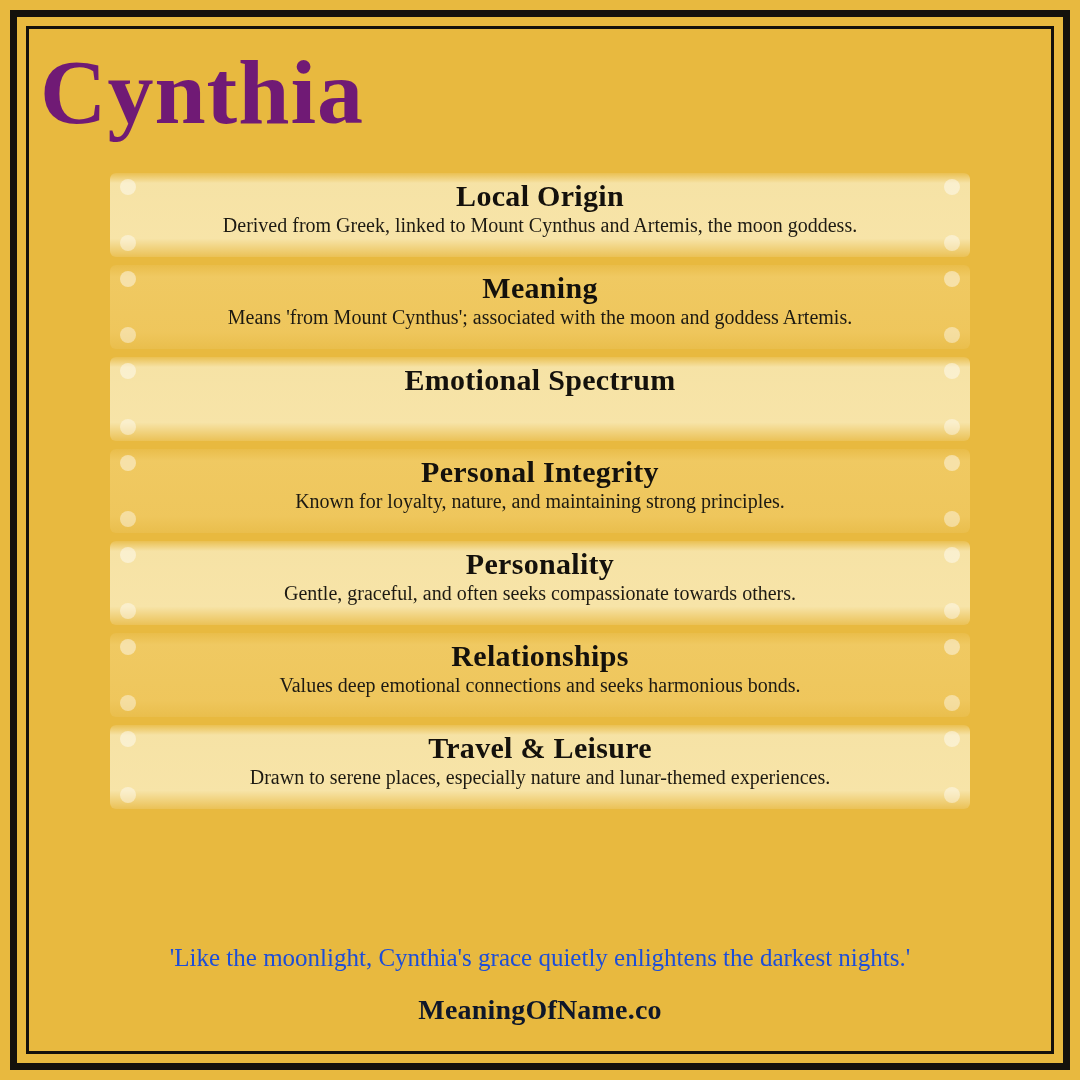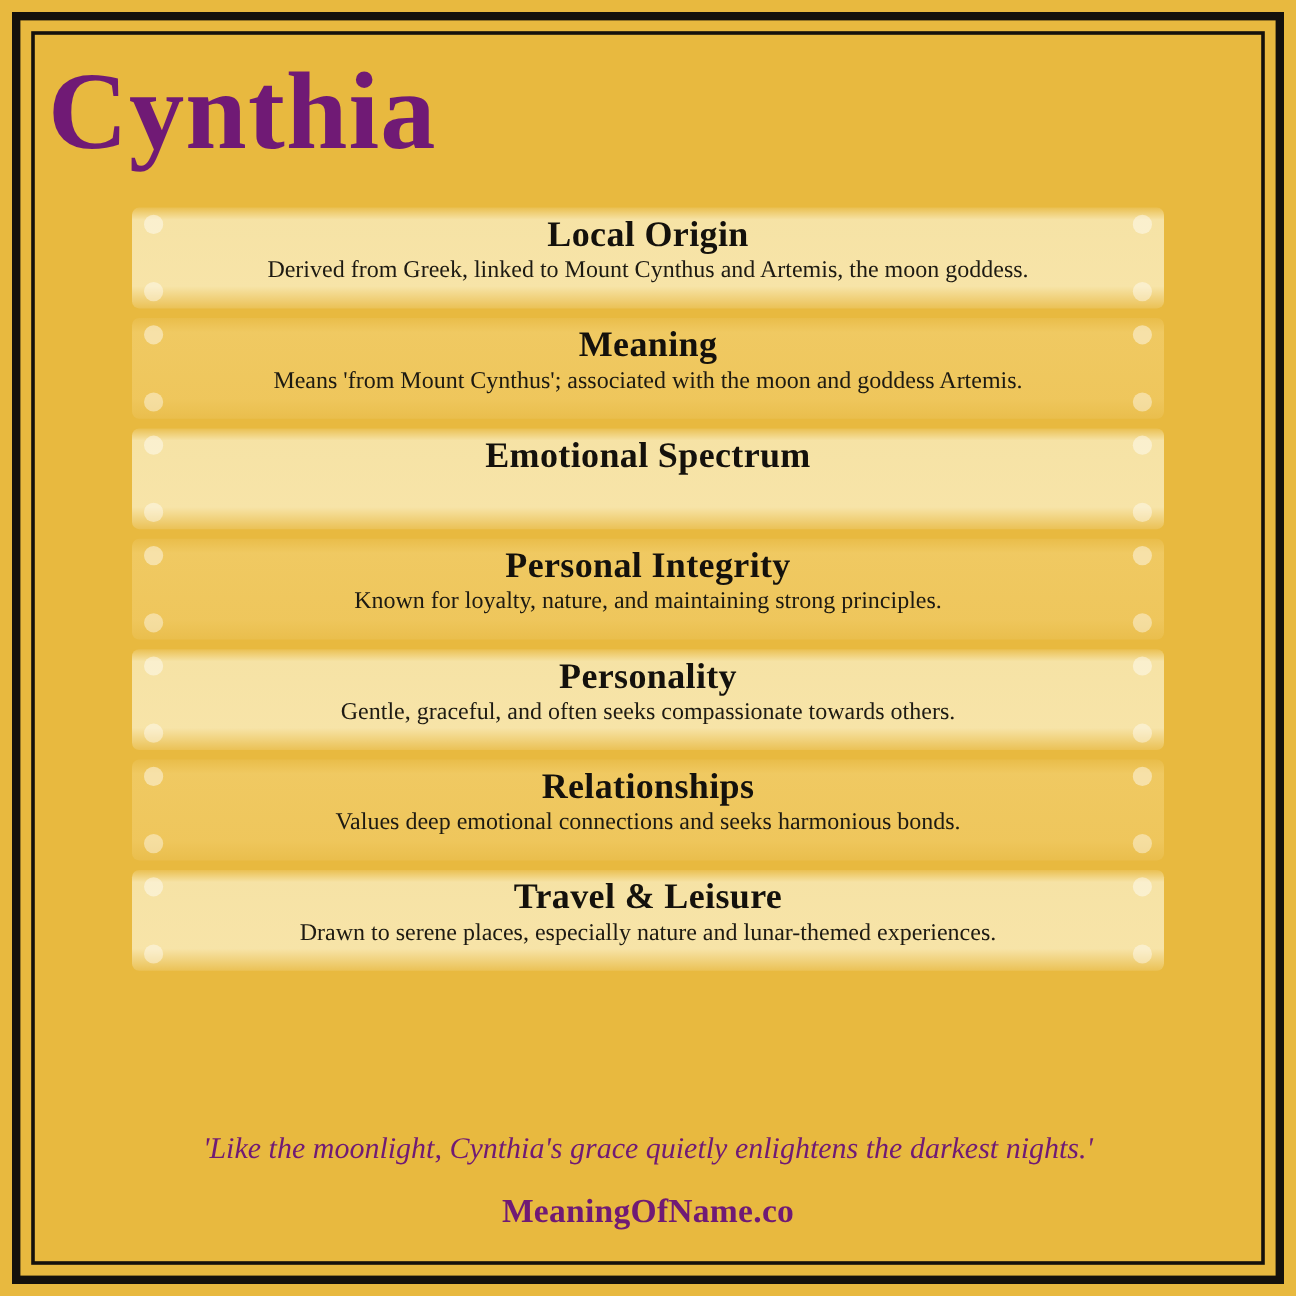--- a/index.html
+++ b/index.html
@@ -132,29 +132,28 @@
     color: #1d1a12;
     line-height: 1.2;
     margin-top: 1px;
   }
   .footer {
     margin-top: auto;
     text-align: center;
     padding-bottom: 18px;
   }
   .quote {
-    font-style: italic;
     font-size: 25px;
-    color: #701a75;
+    color: #1d4ed8;
     margin-bottom: 22px;
   }
   .brand {
     font-size: 28px;
     font-weight: bold;
-    color: #701a75;
+    color: #0f172a;
     letter-spacing: 0.2px;
   }
 </style>
 </head>
 <body>
 
 <div class="poster">
   <div class="frame-outer"></div>
   <div class="frame-inner"></div>
 

